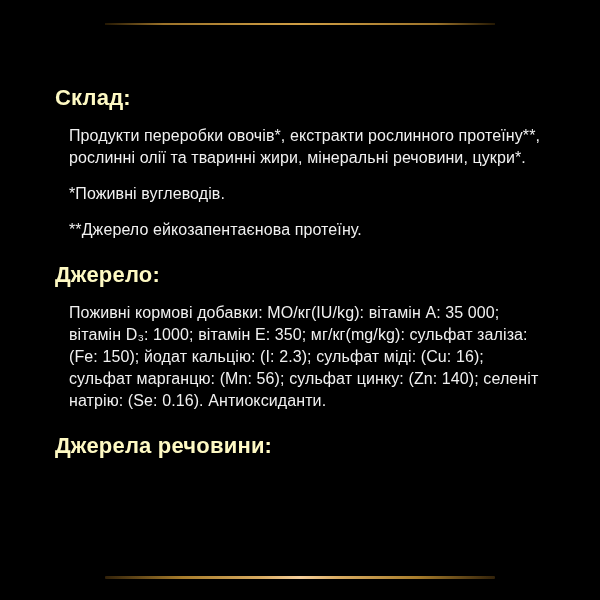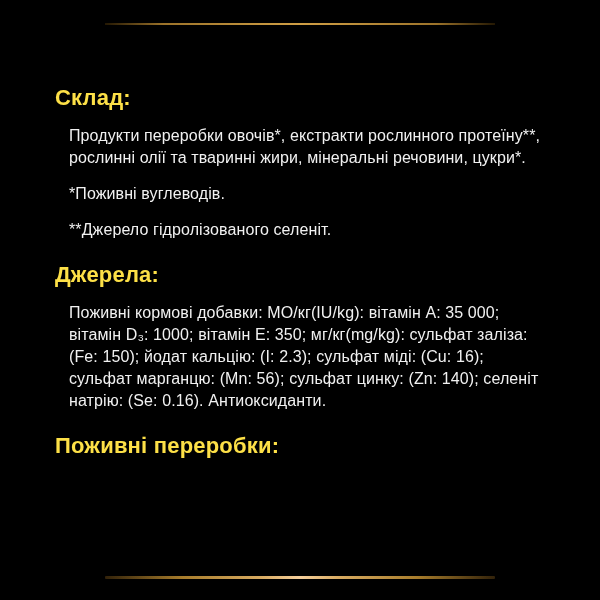--- a/index.html
+++ b/index.html
@@ -40,21 +40,21 @@
     left: 55px;
     top: 85px;
     width: 500px;
   }
   .heading {
     margin: 0;
     font-size: 22px;
     line-height: 26px;
     font-weight: 700;
     letter-spacing: 0.2px;
-    color: #fde047;
+    color: #fef9c3;
   }
   .body-text {
     margin: 14px;
     font-size: 16px;
     line-height: 22px;
     letter-spacing: 0.1px;
     color: #f1f1f1;
   }
   .sec + .sec {
     margin-top: 21px;
@@ -66,29 +66,29 @@
 <div class="canvas">
 
   <div class="gold-line gold-top"></div>
 
   <main class="content">
 
     <section class="sec">
       <h2 class="heading">Склад:</h2>
       <p class="body-text">Продукти переробки овочів*, екстракти рослинного протеїну**, рослинні олії та тваринні жири, мінеральні речовини, цукри*.</p>
       <p class="body-text">*Поживні вуглеводів.</p>
-      <p class="body-text">**Джерело гідролізованого селеніт.</p>
+      <p class="body-text">**Джерело ейкозапентаєнова протеїну.</p>
     </section>
 
     <section class="sec">
-      <h2 class="heading">Джерела:</h2>
+      <h2 class="heading">Джерело:</h2>
       <p class="body-text">Поживні кормові добавки: МО/кг(IU/kg): вітамін A: 35 000; вітамін D₃: 1000; вітамін E: 350; мг/кг(mg/kg): сульфат заліза: (Fe: 150); йодат кальцію: (I: 2.3); сульфат міді: (Cu: 16); сульфат марганцю: (Mn: 56); сульфат цинку: (Zn: 140); селеніт натрію: (Se: 0.16). Антиоксиданти.</p>
     </section>
 
     <section class="sec">
-      <h2 class="heading">Поживні переробки:</h2>
+      <h2 class="heading">Джерела речовини:</h2>
     </section>
 
   </main>
 
   <div class="gold-line gold-bottom"></div>
 
 </div>
 
 </body></html>

